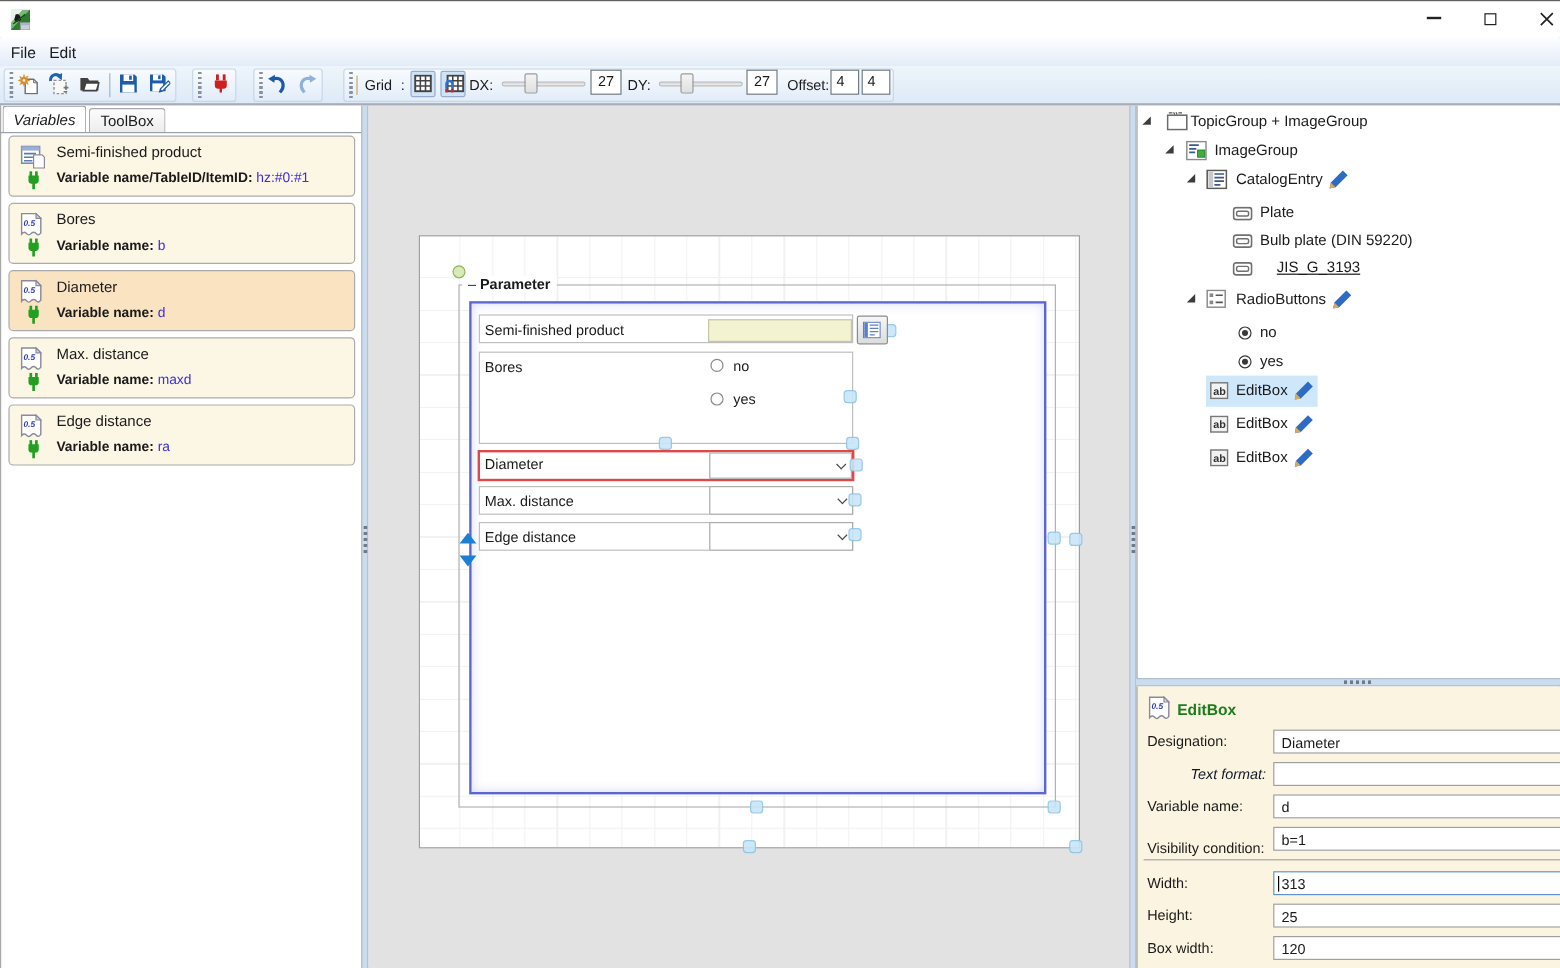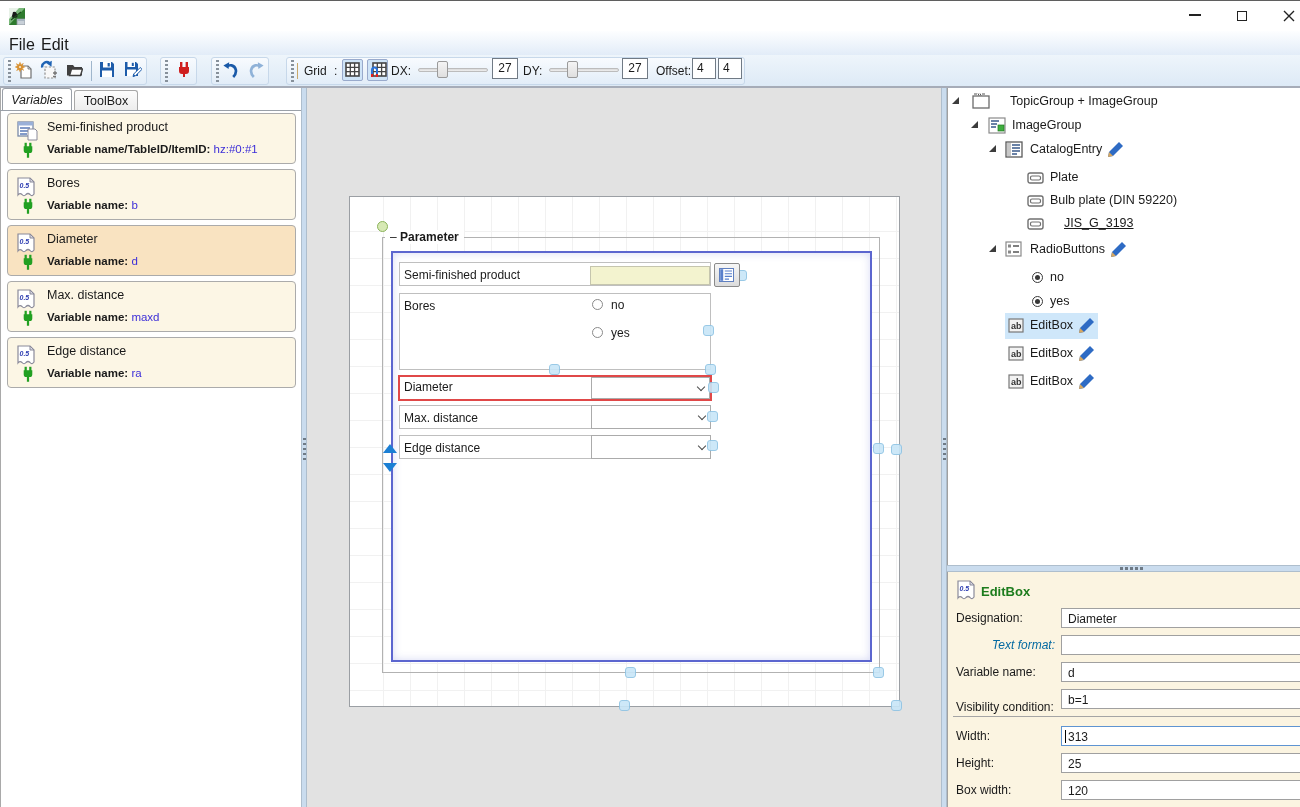--- a/index.html
+++ b/index.html
@@ -7,21 +7,21 @@
 body { font-family:"Liberation Sans", sans-serif; font-size:12px; color:#1a1a1a; }
 #app { position:relative; width:1300px; height:807px; overflow:hidden; background:#fff; box-shadow:inset 0 0 0 1px #9a9a9a; }
 .abs { position:absolute; }
 
 
 #titlebar { left:0; top:0; width:1300px; height:31px; background:#fff; border-top:1px solid #5f5f5f; }
 #title-text { left:38px; top:9px; font-size:12px; color:#111; white-space:nowrap; }
 
 
 #menubar { left:0; top:31px; width:1300px; height:24px; background:linear-gradient(#fdfeff,#e2ecf8); }
-.menu-item { top:36px; font-size:16px; color:#1a1a1a; }
+.menu-item { top:36px; font-size:13px; color:#1a1a1a; }
 
 
 #toolbar { left:0; top:55px; width:1300px; height:33px; background:linear-gradient(#eef5fb,#dce9f6); }
 .tgrp { top:57px; height:28px; border:1px solid #c7d8ea; border-radius:3px; background:linear-gradient(#f8fbfe,#e2edf8); }
 .grip { top:60px; width:3px; height:22px; background-image:repeating-linear-gradient(to bottom, #87919b 0 2px, transparent 2px 4px); }
 .tsep { top:61px; width:1px; height:20px; background:#9fb6cc; }
 .tlabel { font-size:12px; color:#1a1a1a; }
 .tbox { height:21px; background:#fff; border:1px solid #707a85; font-size:12px; text-align:center; line-height:19px; }
 .slider-track { height:4px; background:linear-gradient(#d8d8d8,#efefef); border:1px solid #bcbcbc; border-radius:2px; }
 .slider-thumb { width:11px; height:17px; background:linear-gradient(#f4f4f4,#dfdfdf); border:1px solid #9a9a9a; border-radius:2px; }
@@ -347,21 +347,21 @@
     <div style="position:absolute;left:76px;top:375px;width:0;height:0;border-left:7px solid transparent;border-right:7px solid transparent;border-top:9px solid #1b7fd4;"></div>
   </div>
 
   <div id="treepanel" class="abs">
 
     <div class="expander" style="left:4px;top:9px;"></div>
     <svg class="abs" style="left:24px;top:5px;" width="18" height="16" viewBox="0 0 18 16">
       <rect x="1" y="3" width="16" height="12" fill="#fff" stroke="#6b6b6b" stroke-width="1.3"></rect>
       <path d="M2 1 L5 1 M6 0.5 L7 2.5 M8 0.5 L9 2.5 M10 1 L13 1" stroke="#555" stroke-width="1"></path>
     </svg>
-    <div class="trow" style="left:62px;top:6px;">TopicGroup + ImageGroup</div>
+    <div class="trow" style="left:44px;top:6px;">TopicGroup + ImageGroup</div>
 
     <div class="expander" style="left:23px;top:33px;"></div>
     <svg class="abs" style="left:40px;top:29px;" width="18" height="17" viewBox="0 0 18 17">
       <rect x="1" y="1" width="16" height="15" fill="#fff" stroke="#8a8a8a" stroke-width="1.2"></rect>
       <path d="M3 4 L11 4 M3 7 L9 7 M3 10 L8 10" stroke="#3a5a8a" stroke-width="1.5"></path>
       <rect x="10" y="8" width="6" height="6" fill="#3fae3f" stroke="#1d7a1d" stroke-width="0.7"></rect>
     </svg>
     <div class="trow" style="left:64px;top:30px;">ImageGroup</div>
 
     <div class="expander" style="left:41px;top:57px;"></div>
@@ -447,21 +447,21 @@
 
   <div id="propspanel" class="abs">
     <svg class="abs" style="left:9px;top:8px;" width="19" height="21" viewBox="0 0 19 21">
       <path d="M1 1 L13 1 L17 5 L17 17 Q15 20 13 17.5 Q11 15.5 9 17.5 Q7 20 5 17.5 Q3 15.5 1 18 Z" fill="#fff" stroke="#8a8a9a" stroke-width="1.2"></path>
       <path d="M13 1 L13 5 L17 5 Z" fill="#d8d8e4" stroke="#8a8a9a" stroke-width="1"></path>
       <text x="2.5" y="11" font-size="7" font-weight="bold" font-style="italic" fill="#2a3ab0" font-family="Liberation Sans">0.5</text>
     </svg>
     <div class="abs" style="left:33px;top:12px;font-size:13px;font-weight:bold;color:#1d7c1d;">EditBox</div>
     <div class="plabel" style="left:8px;top:39px;">Designation:</div>
     <div class="pinput" style="top:36px;">Diameter</div>
-    <div class="plabel" style="left:8px;top:66px;width:99px;text-align:right;color:#0369a1;font-style:italic;">Text format:</div>
+    <div class="plabel" style="left:8px;top:66px;width:99px;text-align:right;color:#0f172a;font-style:italic;">Text format:</div>
     <div class="pinput" style="top:63px;"></div>
     <div class="plabel" style="left:8px;top:93px;">Variable name:</div>
     <div class="pinput" style="top:90px;">d</div>
     <div class="plabel" style="left:8px;top:128px;">Visibility condition:</div>
     <div class="pinput" style="top:117px;">b=1</div>
     <div class="abs" style="left:5px;top:144px;width:348px;height:1px;background:#a5a5a5;"></div>
     <div class="plabel" style="left:8px;top:157px;">Width:</div>
     <div class="pinput" style="top:154px;border:1px solid #5e94d2;">313</div>
     <div class="abs" style="left:117px;top:158px;width:1px;height:13px;background:#000;"></div>
     <div class="plabel" style="left:8px;top:184px;">Height:</div>

